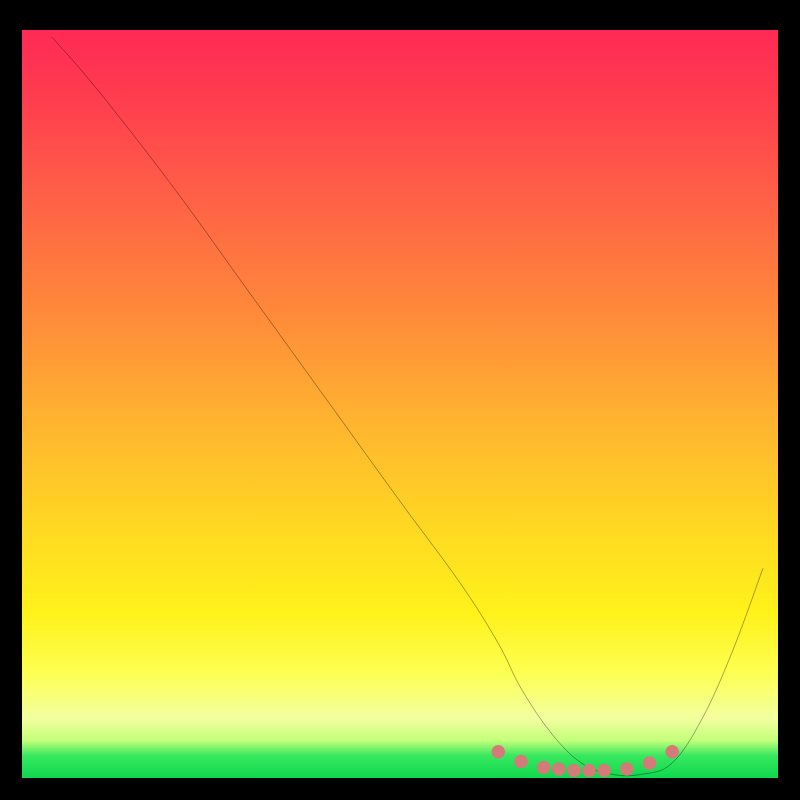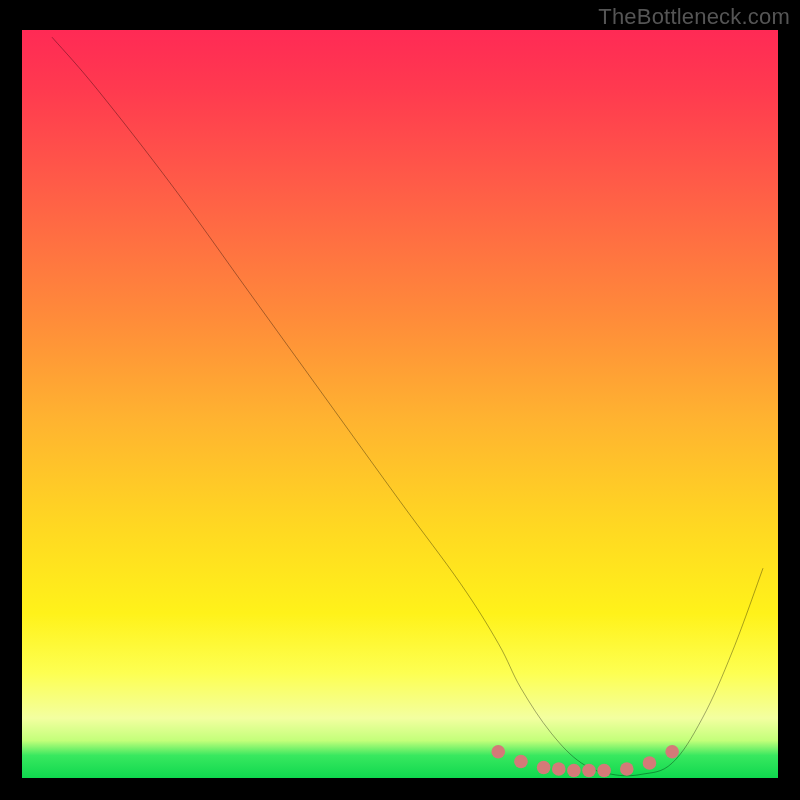--- a/index.html
+++ b/index.html
@@ -59,21 +59,20 @@
     width: 756px;
     height: 748px;
     z-index: 5;
     overflow: visible;
   }
 </style>
 </head>
 <body>
 <div class="stage">
 
-  <div class="watermark">TheBottleneck.com</div>
 
   <div class="plot"></div>
 
   <svg class="curve" viewBox="0 0 100 100" preserveAspectRatio="none">
     <path id="curve-path" fill="none" stroke="#000000" stroke-width="0.35" stroke-linejoin="round" stroke-linecap="round" vector-effect="non-scaling-stroke" d="M 4.00 1.00 C 5.08 2.26, 7.12 4.40, 10.00 8.00 C 12.88 11.60, 16.40 16.14, 20.00 21.00 C 23.60 25.86, 26.40 29.96, 30.00 35.00 C 33.60 40.04, 36.40 43.96, 40.00 49.00 C 43.60 54.04, 46.76 58.50, 50.00 63.00 C 53.24 67.50, 55.66 70.58, 58.00 74.00 C 60.34 77.42, 61.56 79.48, 63.00 82.00 C 64.44 84.52, 64.74 85.84, 66.00 88.00 C 67.26 90.16, 68.56 92.20, 70.00 94.00 C 71.44 95.80, 72.56 97.01, 74.00 98.00 C 75.44 98.99, 76.56 99.23, 78.00 99.50 C 79.44 99.77, 80.56 99.77, 82.00 99.50 C 83.44 99.23, 84.56 99.35, 86.00 98.00 C 87.44 96.65, 88.56 94.70, 90.00 92.00 C 91.44 89.30, 92.56 86.60, 94.00 83.00 C 95.44 79.40, 97.28 73.98, 98.00 72.00"></path>
     <g id="markers-group">
         <circle cx="63.00" cy="96.50" r="0.9" fill="#d47a78"></circle>
         <circle cx="66.00" cy="97.80" r="0.9" fill="#d47a78"></circle>
         <circle cx="69.00" cy="98.60" r="0.9" fill="#d47a78"></circle>
         <circle cx="71.00" cy="98.80" r="0.9" fill="#d47a78"></circle>

